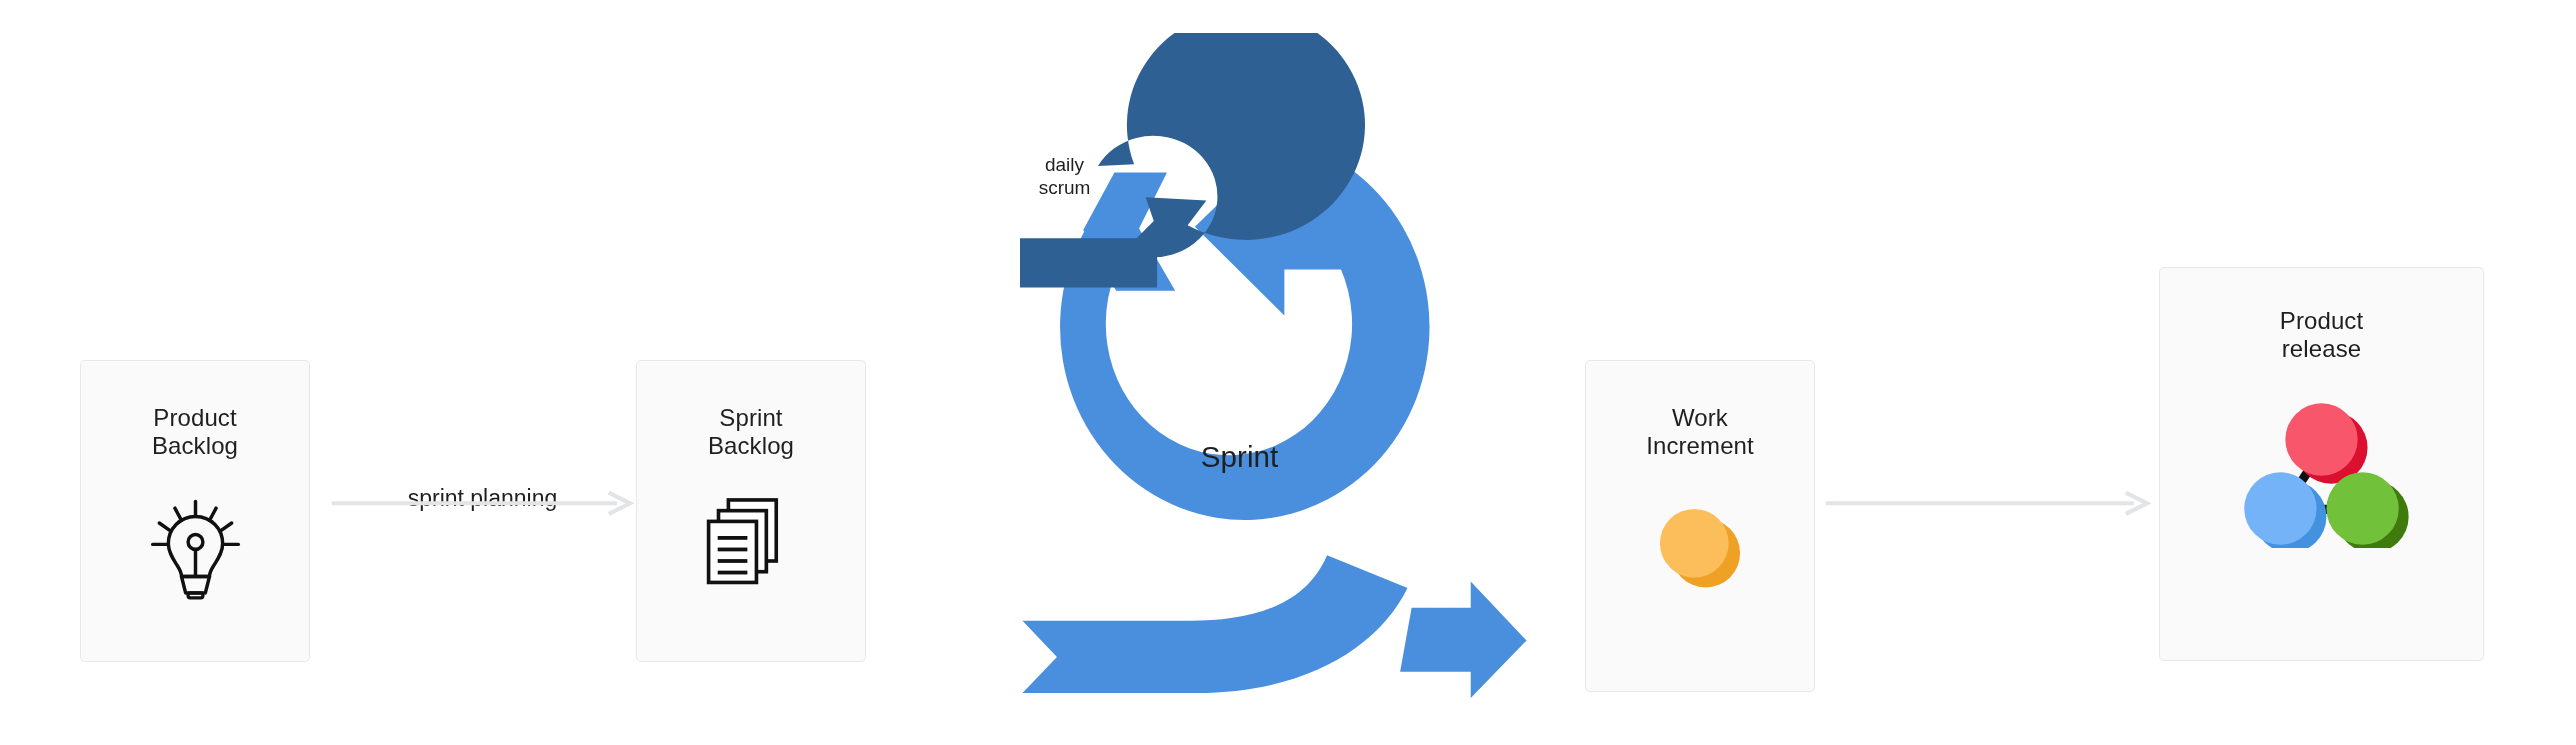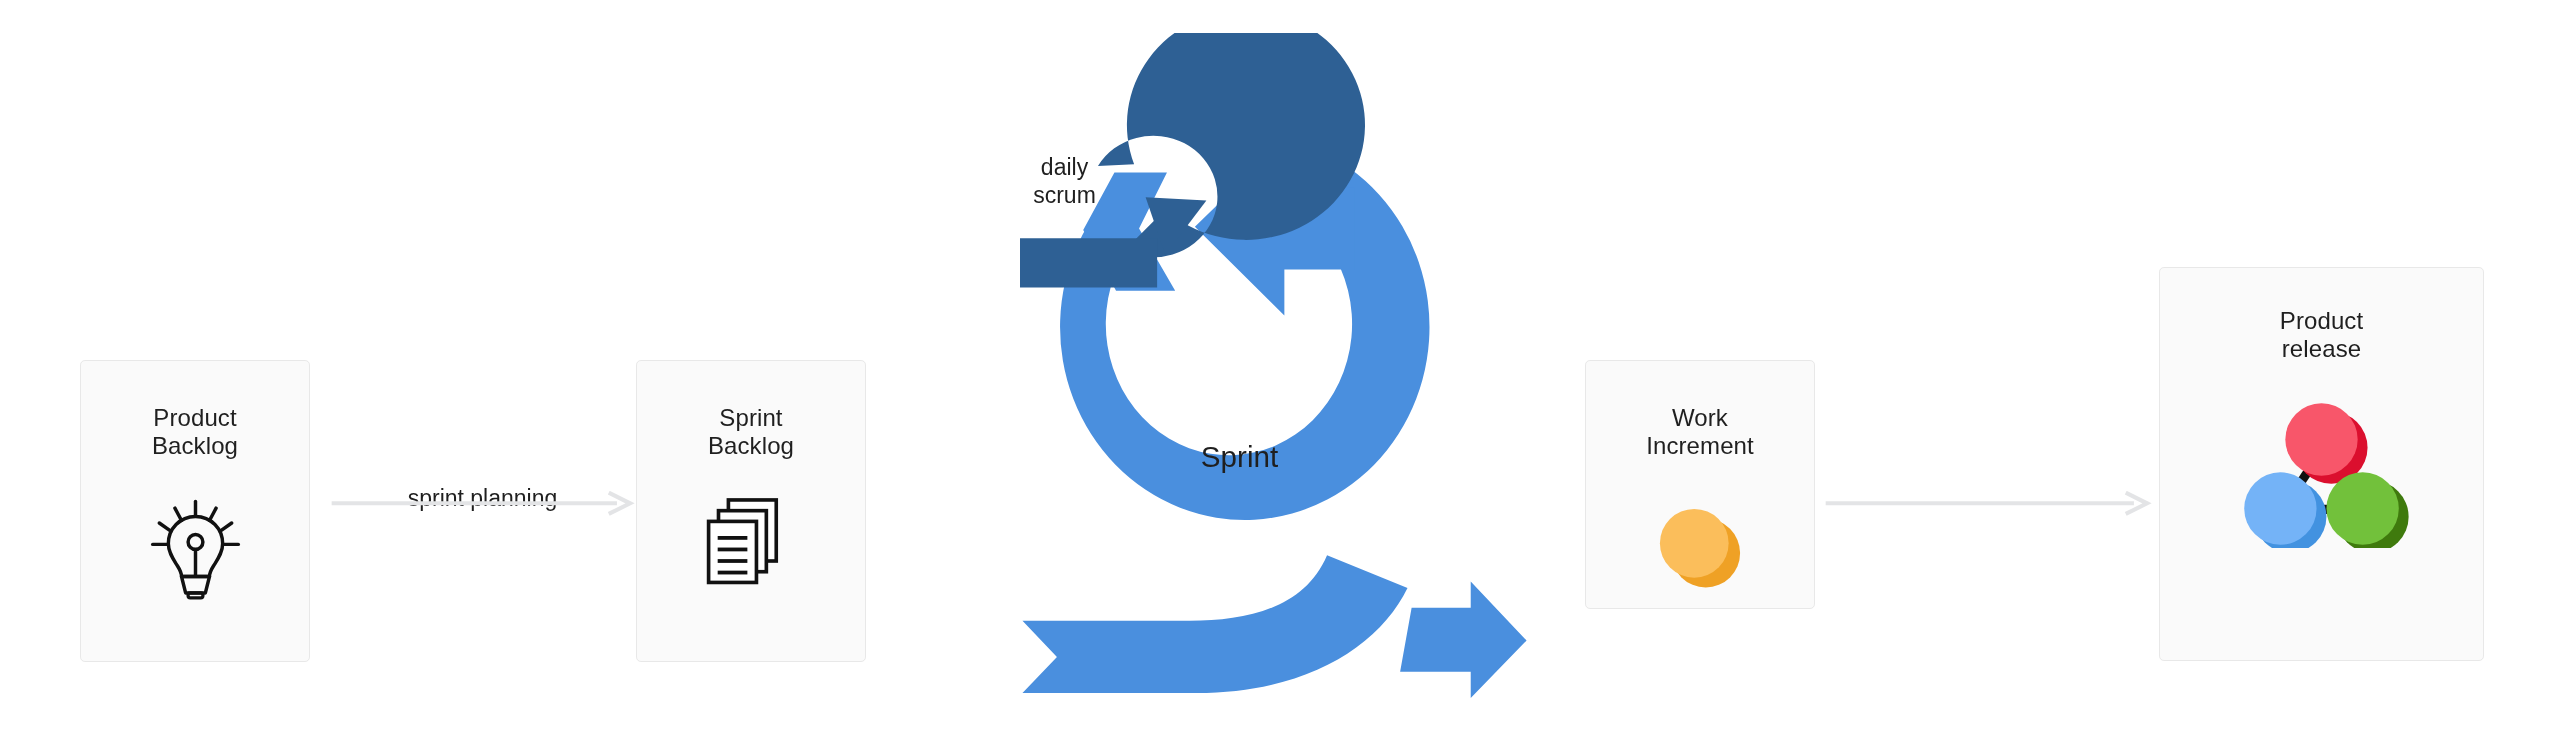--- a/index.html
+++ b/index.html
@@ -41,21 +41,21 @@
   }
   .card-art {
     position: relative;
     display: flex;
     align-items: center;
     justify-content: center;
   }
 
   #card-product-backlog { left: 80px;  top: 360px; width: 230px; height: 302px; }
   #card-sprint-backlog  { left: 636px; top: 360px; width: 230px; height: 302px; }
-  #card-work-increment  { left: 1585px; top: 360px; width: 230px; height: 249px; }
+  #card-work-increment  { left: 1585px; top: 360px; width: 230px; height: 332px; }
   #card-product-release { left: 2159px; top: 267px; width: 325px; height: 394px; }
 
   #card-product-backlog .card-label,
   #card-sprint-backlog  .card-label,
   #card-work-increment  .card-label { margin-top: 43px; }
   #card-product-release .card-label { margin-top: 39px; }
 
   #card-product-backlog .card-art,
   #card-sprint-backlog  .card-art { margin-top: 34px; }
   #card-work-increment  .card-art { margin-top: 43px; }
@@ -87,21 +87,21 @@
   .cycle-text {
     position: absolute;
     text-align: center;
     color: #1f1f1f;
     white-space: pre-line;
   }
   #label-daily-scrum {
     left: 970px;
     top: 153px;
     width: 189px;
-    font-size: 23px;
+    font-size: 19px;
     line-height: 1.22;
   }
   #label-sprint {
     left: 1133px;
     top: 440px;
     width: 213px;
     font-size: 29.6px;
   }
 </style>
 </head>

